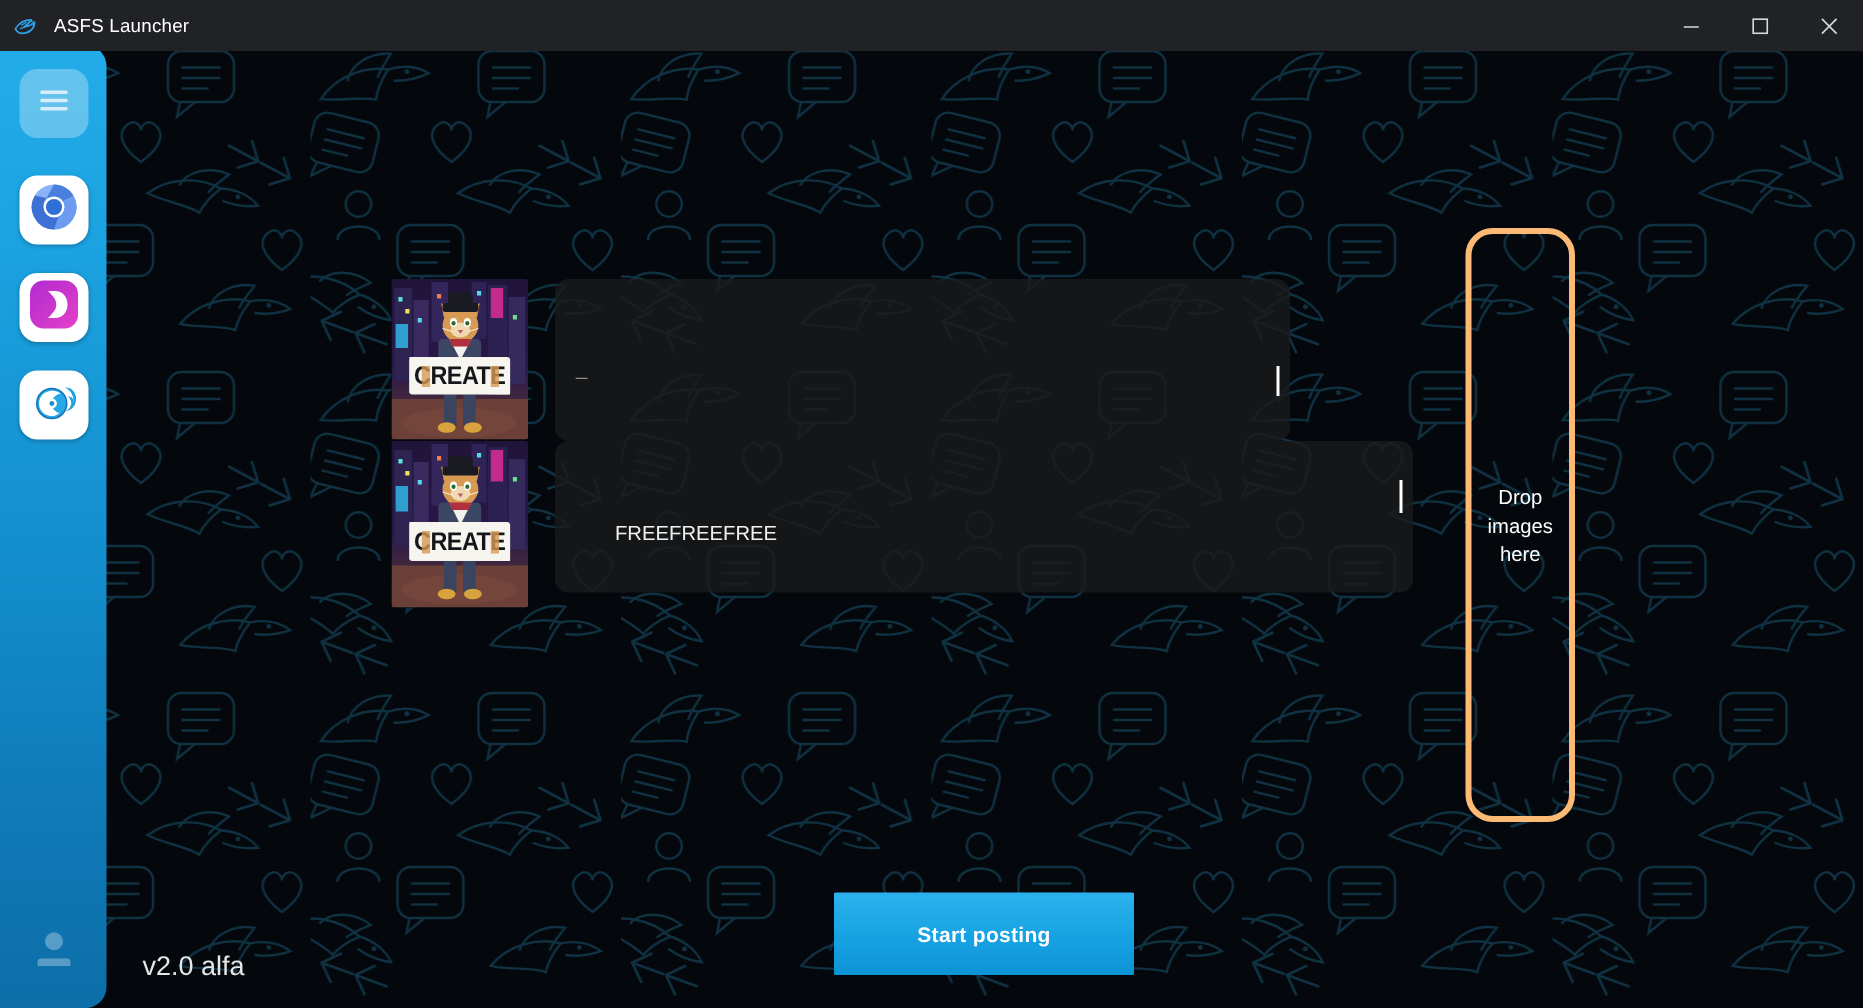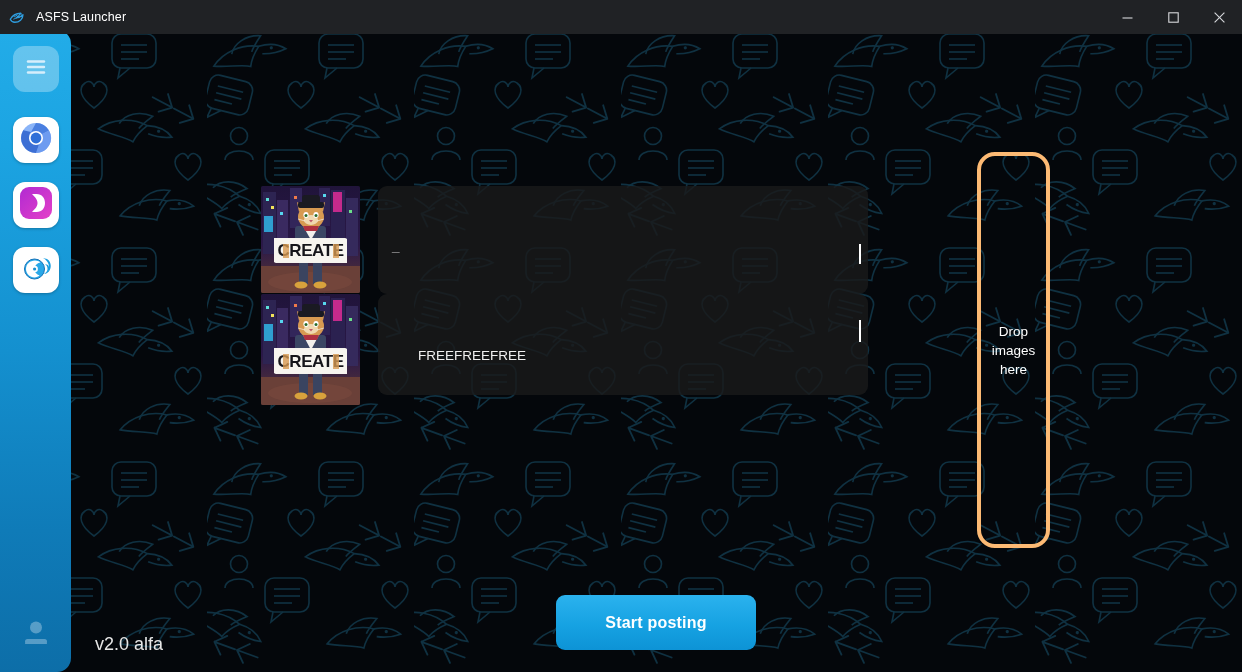--- a/index.html
+++ b/index.html
@@ -90,21 +90,21 @@
   
   .post-row {
     position:absolute;
     display:flex;
     align-items:flex-start;
   }
   #row1 { left:261px; top:186px; }
   #row2 { left:261px; top:294px; }
 
   .thumb {
-    width:99px; height:107px;
+    width:91px; height:107px;
     flex:0 0 auto;
     border-radius:2px;
     overflow:hidden;
     position:relative;
     background:#13101c;
   }
   #row2 .thumb { height:111px; }
   .thumb svg { display:block; width:100%; height:100%; }
 
   .textbox {
@@ -113,21 +113,21 @@
     background:rgba(26,26,26,0.80);
     border-radius:9px;
     padding:10px 14px 10px 14px;
     color:#f2f2f2;
     font-size:13.5px;
     line-height:20px;
     white-space:pre-wrap;
     overflow:hidden;
   }
   #textbox1 { width:490px; height:108px; }
-  #textbox2 { width:490px; height:101px; padding-top:12px;padding-left:40px; }
+  #textbox2 { width:572px; height:101px; padding-top:12px;padding-left:40px; }
   .tb-line { color:#f0f0f0; }
   .tb-line.dim { color:#8d8d8d; }
   .caret {
     position:absolute;
     width:2px; background:#ffffff;
   }
   #caret1 { right:7px; top:58px; height:20px; }
   #caret2 { right:7px; top:26px; height:22px; }
 
   
@@ -146,25 +146,25 @@
     text-align:center;
     white-space:pre-line;
   }
 
   
   #startbtn {
     position:absolute;
     left:556px; top:595px;
     width:200px; height:55px;
     border:none;
-    border-radius:9px;
+    border-radius:1px;
     background:linear-gradient(180deg,#2bb2ee 0%,#16a2e2 55%,#0d93d6 100%);
     color:#ffffff;
     font-family:"Liberation Sans", sans-serif;
-    font-size:16px;
+    font-size:14px;
     font-weight:bold;
     letter-spacing:.2px;
     cursor:pointer;
   }
 
   
   #version {
     position:absolute;
     left:95px; top:634px;
     color:#e6e6e6;

